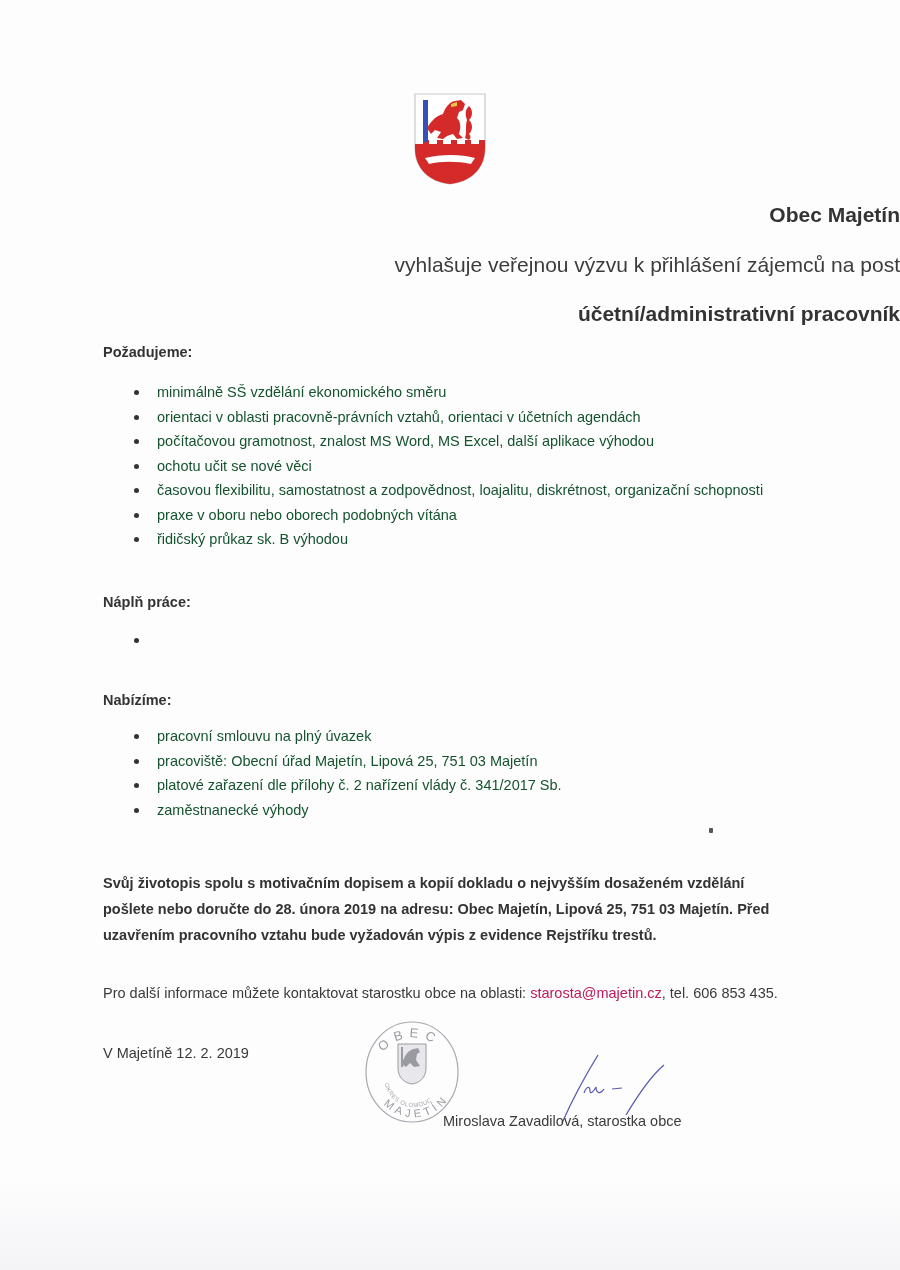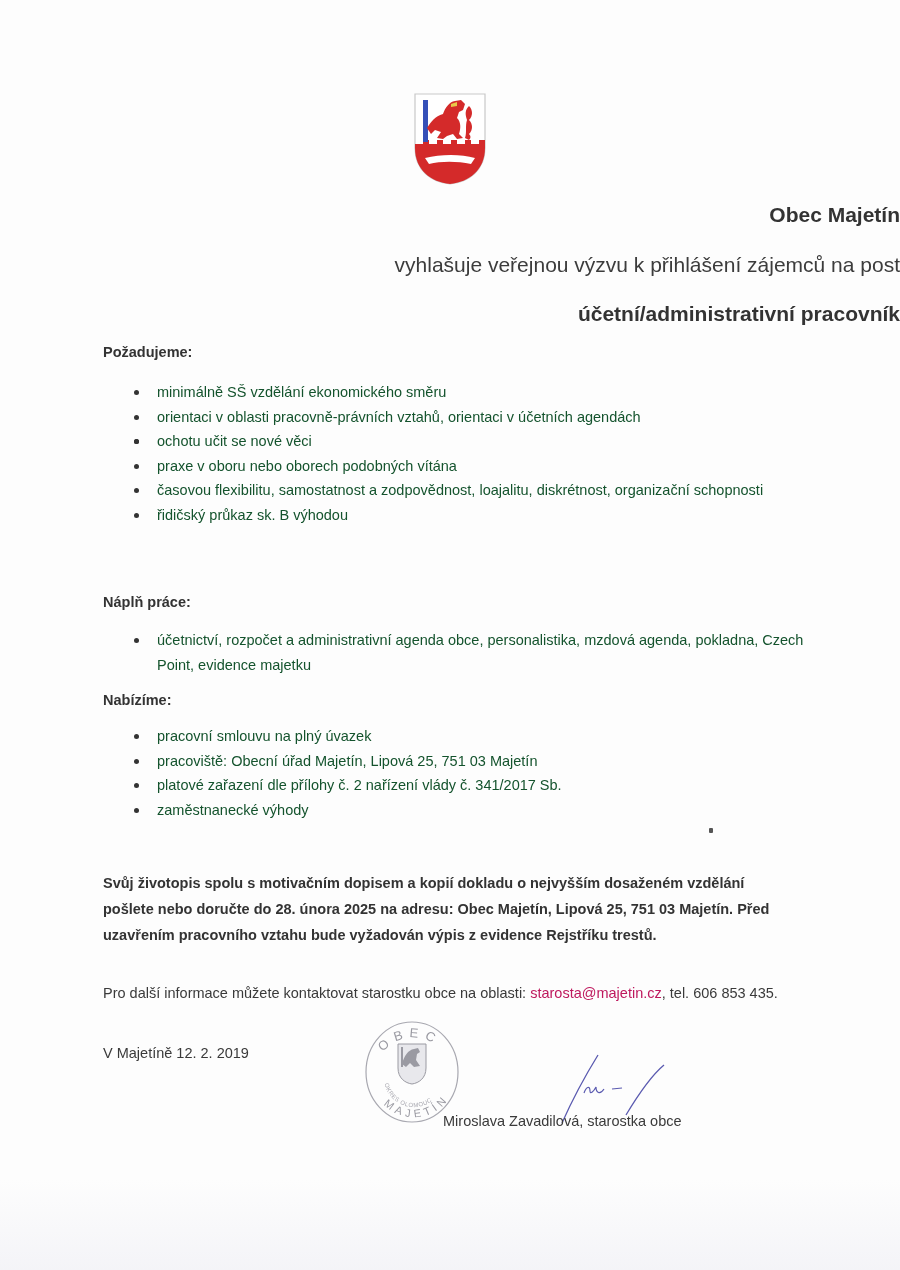--- a/index.html
+++ b/index.html
@@ -66,43 +66,43 @@
   </svg>
 
   <div class="title title-org">Obec Majetín</div>
   <div class="title title-sub">vyhlašuje veřejnou výzvu k přihlášení zájemců na post</div>
   <div class="title title-pos">účetní/administrativní pracovník</div>
 
   <div class="section-heading" style="top:344px">Požadujeme:</div>
   <ul class="bullets" style="top:380px">
     <li><span class="dot"></span><span>minimálně SŠ vzdělání ekonomického směru</span></li>
     <li><span class="dot"></span><span>orientaci v oblasti pracovně-právních vztahů, orientaci v účetních agendách</span></li>
-    <li><span class="dot"></span></li>
+    <li><span class="dot"></span><span>počítačovou gramotnost, znalost MS Word, MS Excel, další aplikace výhodou</span></li>
     <li><span class="dot"></span><span>ochotu učit se nové věci</span></li>
+    <li style="width:650px"><span class="dot"></span><span>časovou flexibilitu, samostatnost a zodpovědnost, loajalitu, diskrétnost, organizační schopnosti</span></li>
     <li><span class="dot"></span><span>praxe v oboru nebo oborech podobných vítána</span></li>
-    <li style="width:650px"><span class="dot"></span><span>časovou flexibilitu, samostatnost a zodpovědnost, loajalitu, diskrétnost, organizační schopnosti</span></li>
     <li><span class="dot"></span><span>řidičský průkaz sk. B výhodou</span></li>
   </ul>
 
   <div class="section-heading" style="top:594px">Náplň práce:</div>
   <ul class="bullets" style="top:628px">
-    <li style="width:650px"><span class="dot"></span><span>účetnictví, rozpočet a administrativní agenda obce, personalistika, mzdová agenda, pokladna, Czech Point, evidence majetku</span></li>
+    <li style="width:650px"><span class="dot"></span></li>
   </ul>
 
   <div class="section-heading" style="top:692px">Nabízíme:</div>
   <ul class="bullets" style="top:724px">
     <li><span class="dot"></span><span>pracovní smlouvu na plný úvazek</span></li>
     <li><span class="dot"></span><span>pracoviště: Obecní úřad Majetín, Lipová 25, 751 03 Majetín</span></li>
     <li><span class="dot"></span><span>platové zařazení dle přílohy č. 2 nařízení vlády č. 341/2017 Sb.</span></li>
     <li><span class="dot"></span><span>zaměstnanecké výhody</span></li>
   </ul>
 
   <div class="speck"></div>
 
-  <div class="para bold" style="top:870px; width:680px">Svůj životopis spolu s motivačním dopisem a kopií dokladu o nejvyšším dosaženém vzdělání pošlete nebo doručte do 28. února 2025 na adresu: Obec Majetín, Lipová 25, 751 03 Majetín. Před uzavřením pracovního vztahu bude vyžadován výpis z evidence Rejstříku trestů.</div>
+  <div class="para bold" style="top:870px; width:680px">Svůj životopis spolu s motivačním dopisem a kopií dokladu o nejvyšším dosaženém vzdělání pošlete nebo doručte do 28. února 2019 na adresu: Obec Majetín, Lipová 25, 751 03 Majetín. Před uzavřením pracovního vztahu bude vyžadován výpis z evidence Rejstříku trestů.</div>
 
   <div class="para" style="top:980px; width:700px"><span>Pro další informace můžete kontaktovat starostku obce na oblasti: </span><a class="email-link">starosta@majetin.cz</a><span>, tel. 606 853 435.</span></div>
 
   <div class="para" style="top:1040px">V Majetíně 12. 2. 2019</div>
 
   <svg class="stamp" viewBox="0 0 100 112">
     <defs>
       <path id="arcTop" d="M14 52 A38 38 0 0 1 86 44"></path>
       <path id="arcBot" d="M12 72 A42 42 0 0 0 92 72"></path>
       <path id="arcInner" d="M22 64 A30 30 0 0 0 82 58"></path>

